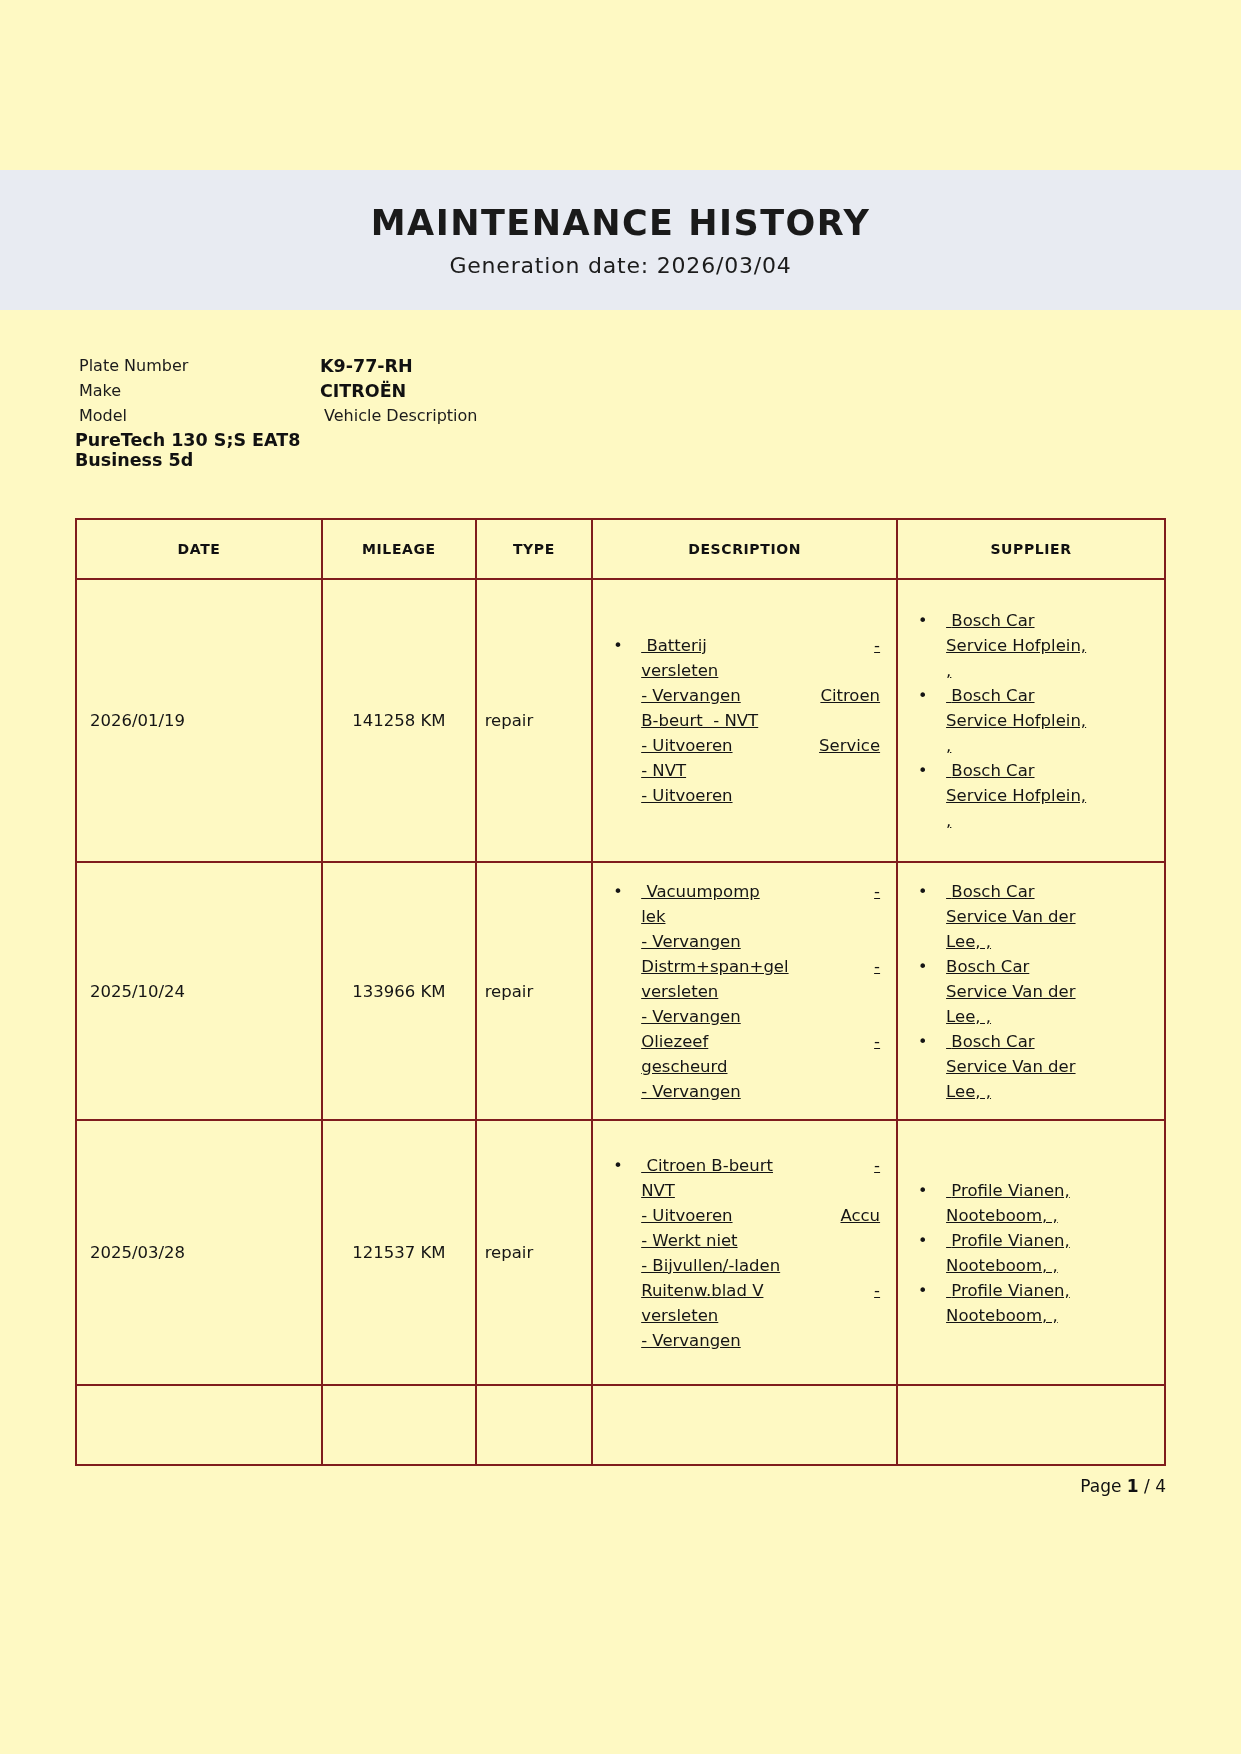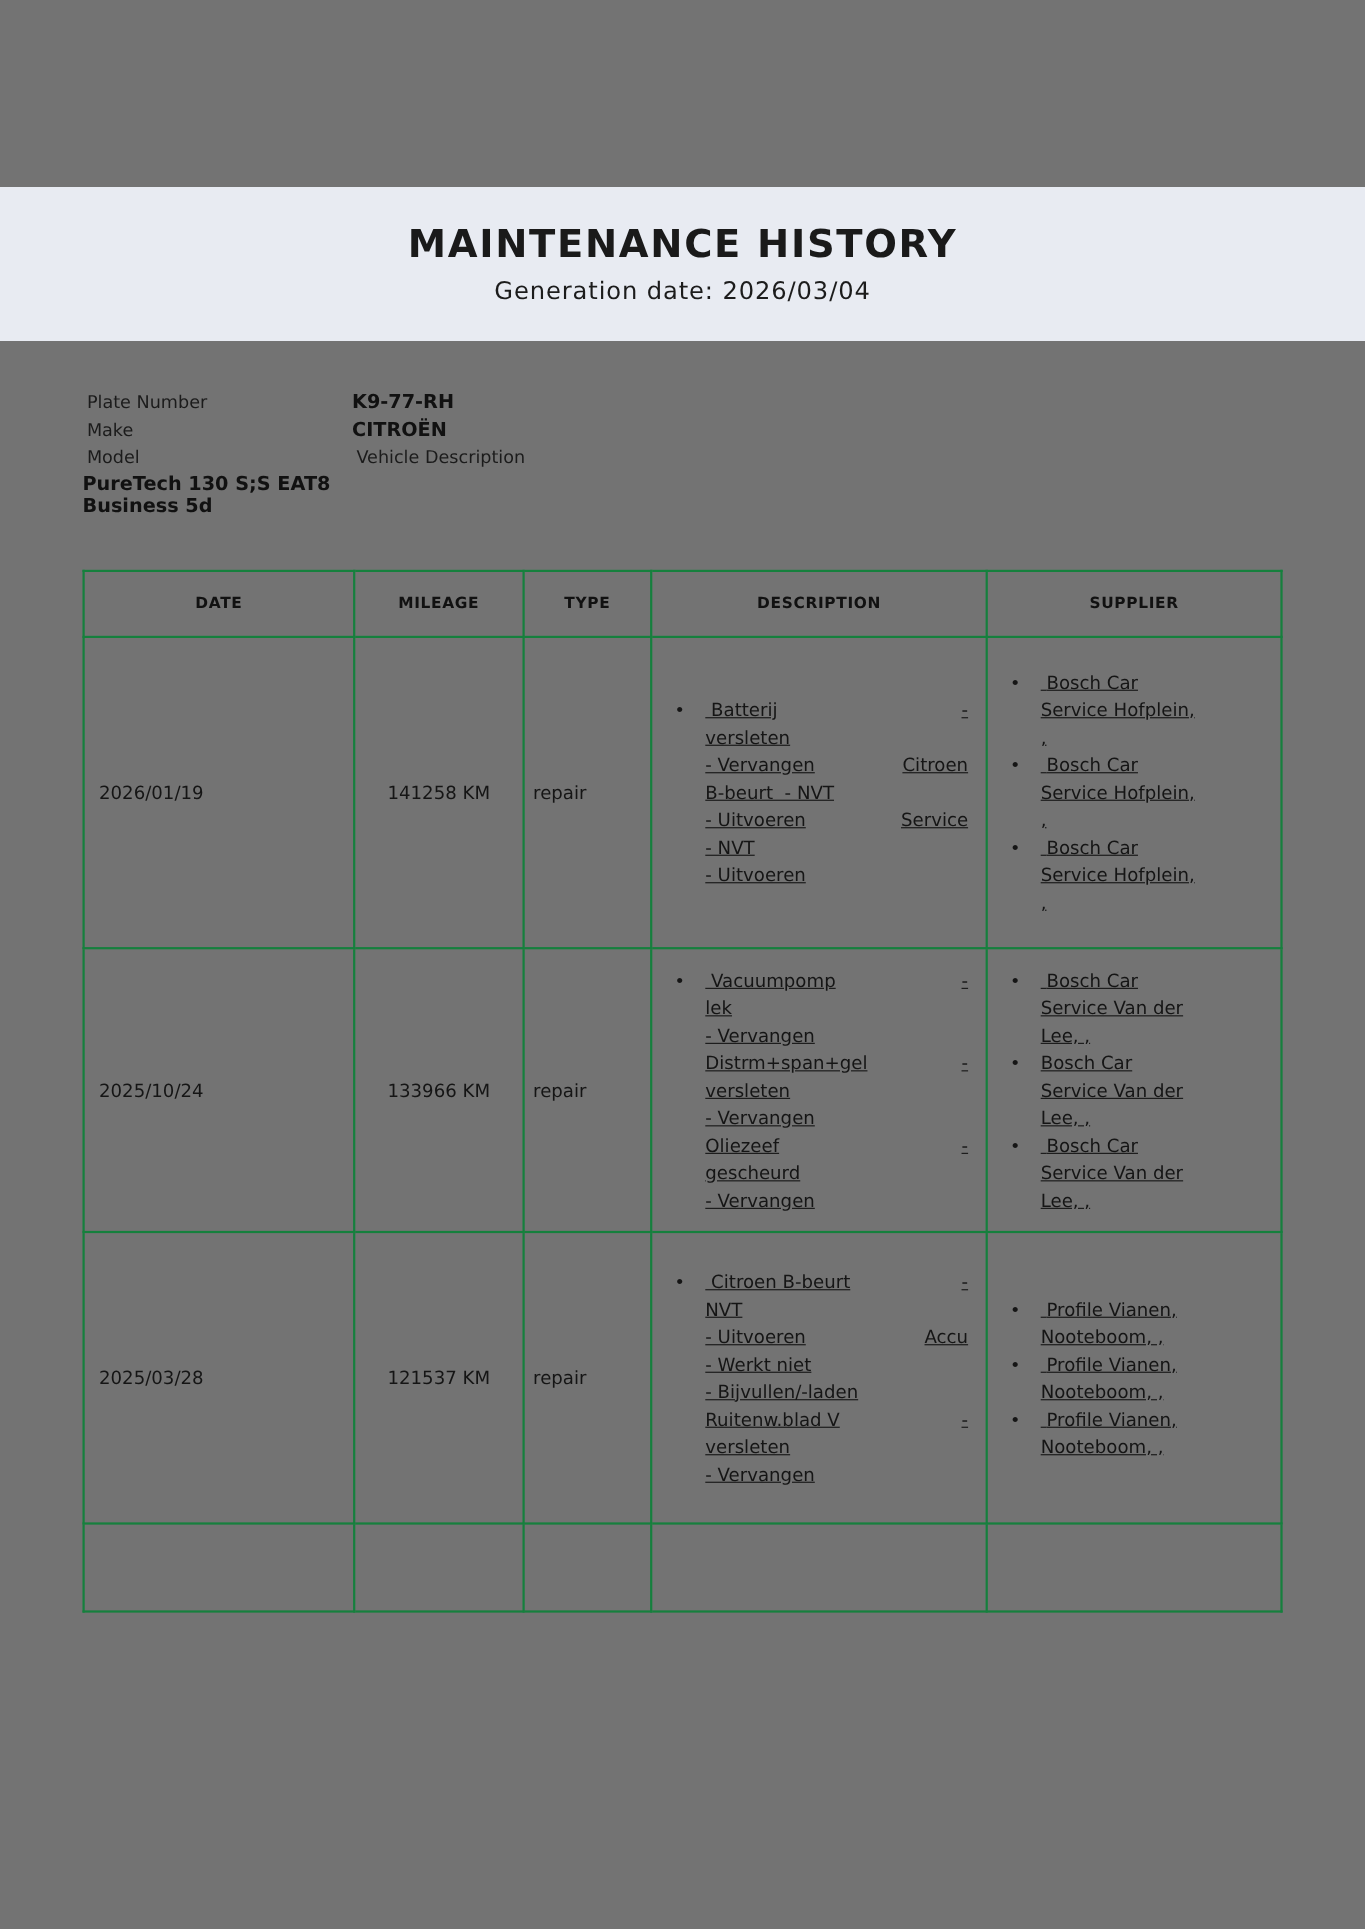--- a/index.html
+++ b/index.html
@@ -5,21 +5,21 @@
   * { margin: 0; padding: 0; box-sizing: border-box; }
   html, body { background: #ffffff; }
   body {
     font-family: "DejaVu Sans", "Liberation Sans", sans-serif;
     color: #161616;
   }
   .page {
     position: relative;
     width: 1241px;
     height: 1754px;
-    background: #737373;
+    background: #fef9c3;
     overflow: hidden;
   }
   
   .band {
     margin-top: 170px;
     width: 100%;
     height: 140px;
     background: #e8ebf2;
     display: flex;
     flex-direction: column;
@@ -58,21 +58,21 @@
     width: 100%;
     border-collapse: collapse;
     table-layout: fixed;
   }
   table.history col.c-date     { width: 22.6%; }
   table.history col.c-mileage  { width: 14.1%; }
   table.history col.c-type     { width: 10.7%; }
   table.history col.c-desc     { width: 28.0%; }
   table.history col.c-supplier { width: 24.6%; }
   table.history th, table.history td {
-    border: 2px solid #15803d;
+    border: 2px solid #7f1d1d;
     vertical-align: middle;
   }
   table.history th {
     height: 60px;
     font-size: 14px;
     font-weight: bold;
     letter-spacing: 0.6px;
     text-align: center;
     color: #111;
   }
@@ -297,14 +297,17 @@
             <td></td>
             <td></td>
             <td></td>
             <td></td>
           </tr>
         </tbody>
     </table>
 
   </div>
 
+  <div class="footer">
+    <span>Page </span><span class="page-num">1</span><span> / 4</span>
+  </div>
 
 </div>
 
 </body></html>

